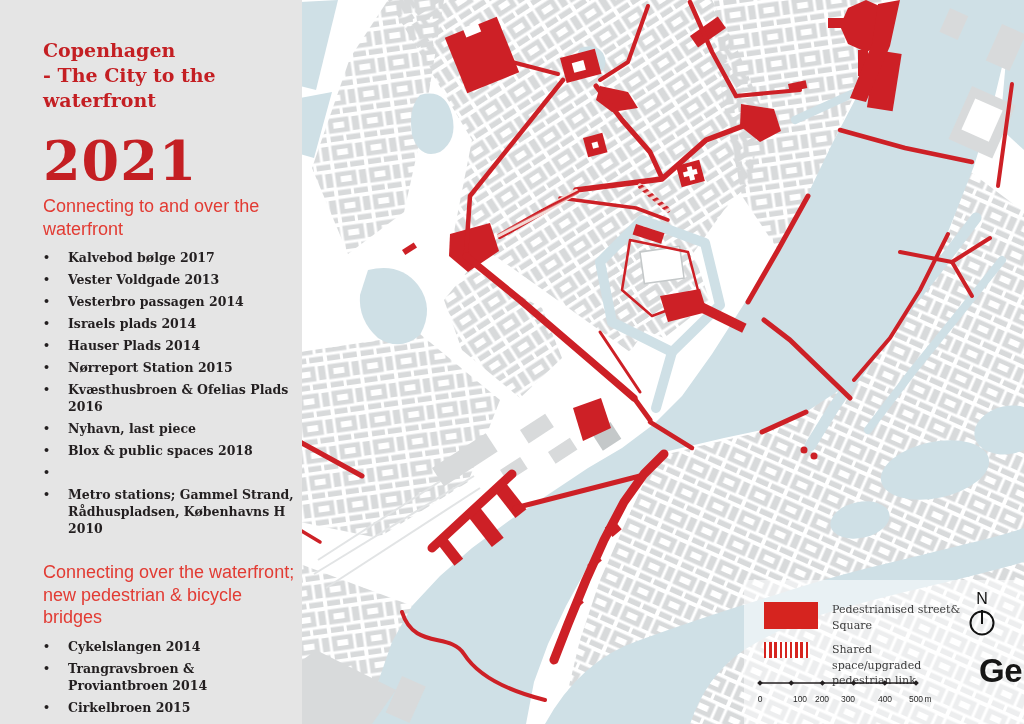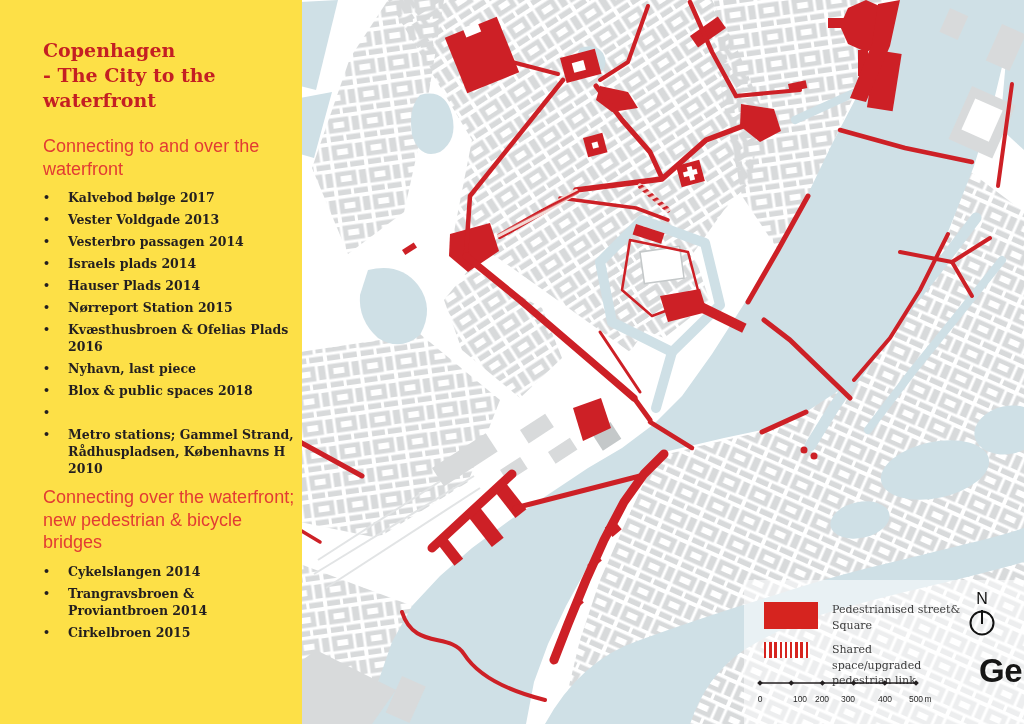--- a/index.html
+++ b/index.html
@@ -1,29 +1,29 @@
 <!DOCTYPE html>
 <html><head>
 <meta charset="utf-8">
 <style>
   html,body{margin:0;padding:0;}
   body{width:1024px;height:724px;position:relative;overflow:hidden;background:#ffffff;
        font-family:"DejaVu Serif",serif;}
   
   #map{position:absolute;left:0;top:0;width:1024px;height:724px;z-index:0;}
   
-  #panel{position:absolute;left:0;top:0;width:302px;height:724px;background:#fde047;
+  #panel{position:absolute;left:0;top:0;width:302px;height:724px;background:#e5e5e5;
          z-index:2;box-sizing:border-box;padding:38px 10px 0 43px;}
   .title{color:#c41f23;font-weight:bold;font-size:19px;line-height:25px;margin:0;}
   .year{color:#c41f23;font-weight:bold;font-size:54px;line-height:56px;margin:20px 0 0 0;
         letter-spacing:1px;}
   .sec-head{color:#e23b33;font-family:"Liberation Sans",sans-serif;font-size:18px;
             line-height:22.5px;font-weight:400;margin:0;width:258px;}
-  .sec-head.first{margin-top:22px;}
-  .sec-head.second{margin-top:9px;}
+  .sec-head.first{margin-top:6px;}
+  .sec-head.second{margin-top:24px;}
   ul.projects{list-style:none;margin:9px 0 0 0;padding:0;width:252px;}
   ul.projects li{display:flex;color:#231f20;font-size:12.5px;font-weight:bold;
                  line-height:17px;margin-bottom:5px;}
   ul.projects li .bullet{width:25px;flex:0 0 25px;font-size:11px;line-height:17px;color:#231f20;}
   
   #legend{position:absolute;left:752px;top:592px;width:272px;height:132px;z-index:3;}
   .leg-row{position:absolute;display:flex;align-items:flex-start;}
   .sw-solid{width:54px;height:27px;background:#d6241f;margin-right:14px;flex:0 0 54px;}
   .sw-hatch{width:46px;height:16px;margin-right:22px;flex:0 0 46px;
             background:repeating-linear-gradient(90deg,#d6241f 0 2.4px,#ffffff 2.4px 5.2px);}
@@ -207,20 +207,21 @@
   </g>
 
   <rect x="744" y="580" width="280" height="144" fill="#ffffff" opacity="0.55"></rect>
 </svg>
 
 <div id="panel">
   <p class="title">
     <span>Copenhagen</span><br>
     <span>- The City to the waterfront</span>
   </p>
+  <p class="year">2021</p>
 
   <p class="sec-head first">Connecting to and over the waterfront</p>
   <ul class="projects">
     <li>
         <span class="bullet">•</span>
         <span>Kalvebod bølge 2017</span>
       </li>
     <li>
         <span class="bullet">•</span>
         <span>Vester Voldgade 2013</span>

